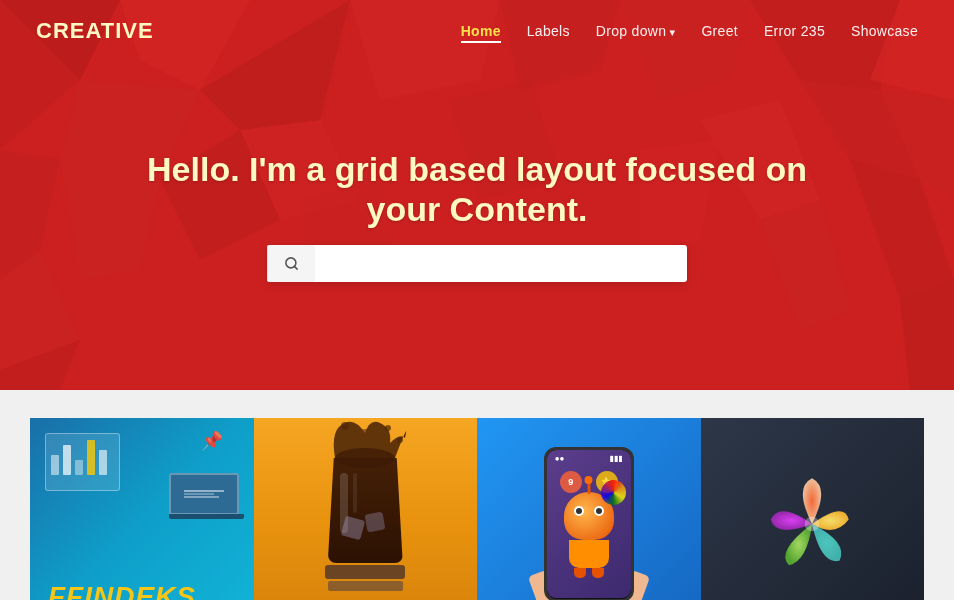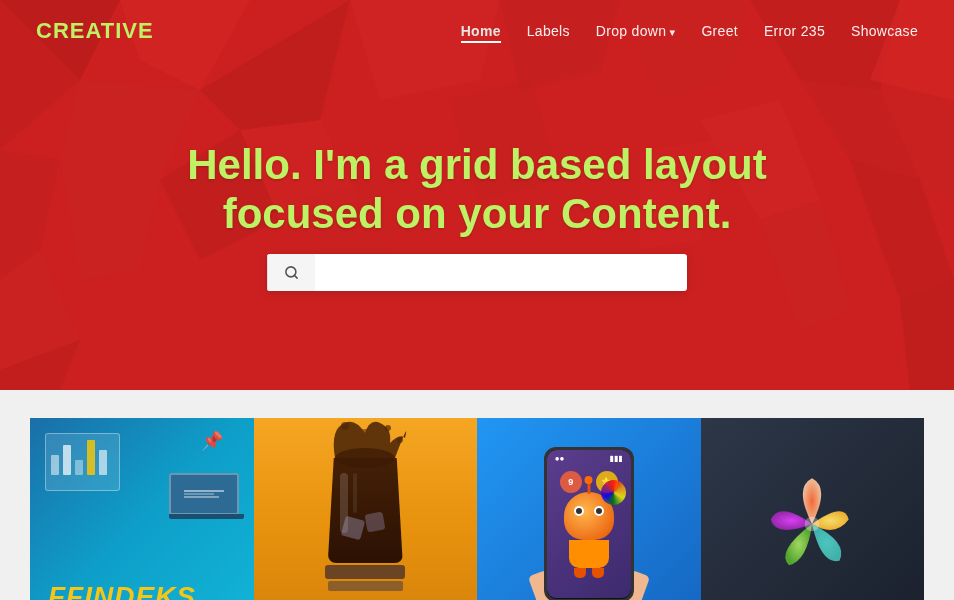--- a/index.html
+++ b/index.html
@@ -30,40 +30,40 @@
     
     .navbar {
       position: relative;
       z-index: 10;
       display: flex;
       align-items: center;
       justify-content: space-between;
       padding: 18px 36px;
     }
     .nav-brand {
-      color: #bef264;
+      color: #fef9c3;
       font-weight: 900;
       font-size: 22px;
       letter-spacing: 1px;
     }
     .nav-links {
       display: flex;
       align-items: center;
       gap: 26px;
       list-style: none;
     }
     .nav-links li a {
       color: rgba(255,255,255,0.92);
       text-decoration: none;
       font-size: 14px;
       font-weight: 500;
       letter-spacing: 0.3px;
     }
     .nav-links li.active a {
-      color: #e5e5e5;
+      color: #fde047;
       font-weight: 700;
       border-bottom: 2px solid #fff;
       padding-bottom: 2px;
     }
     .nav-links li.dropdown a::after {
       content: ' ▾';
       font-size: 11px;
     }
 
     
@@ -72,22 +72,22 @@
       z-index: 10;
       flex: 1;
       display: flex;
       flex-direction: column;
       align-items: center;
       justify-content: center;
       padding: 10px 40px 30px;
       text-align: center;
     }
     .hero-title {
-      color: #bef264;
-      font-size: 42px;
+      color: #fef9c3;
+      font-size: 34px;
       font-weight: 900;
       line-height: 1.15;
       margin-bottom: 16px;
       max-width: 700px;
       text-shadow: 0 1px 3px rgba(0,0,0,0.2);
     }
     .hero-subtitle {
       color: rgba(255,255,255,0.88);
       font-size: 15px;
       margin-bottom: 28px;

